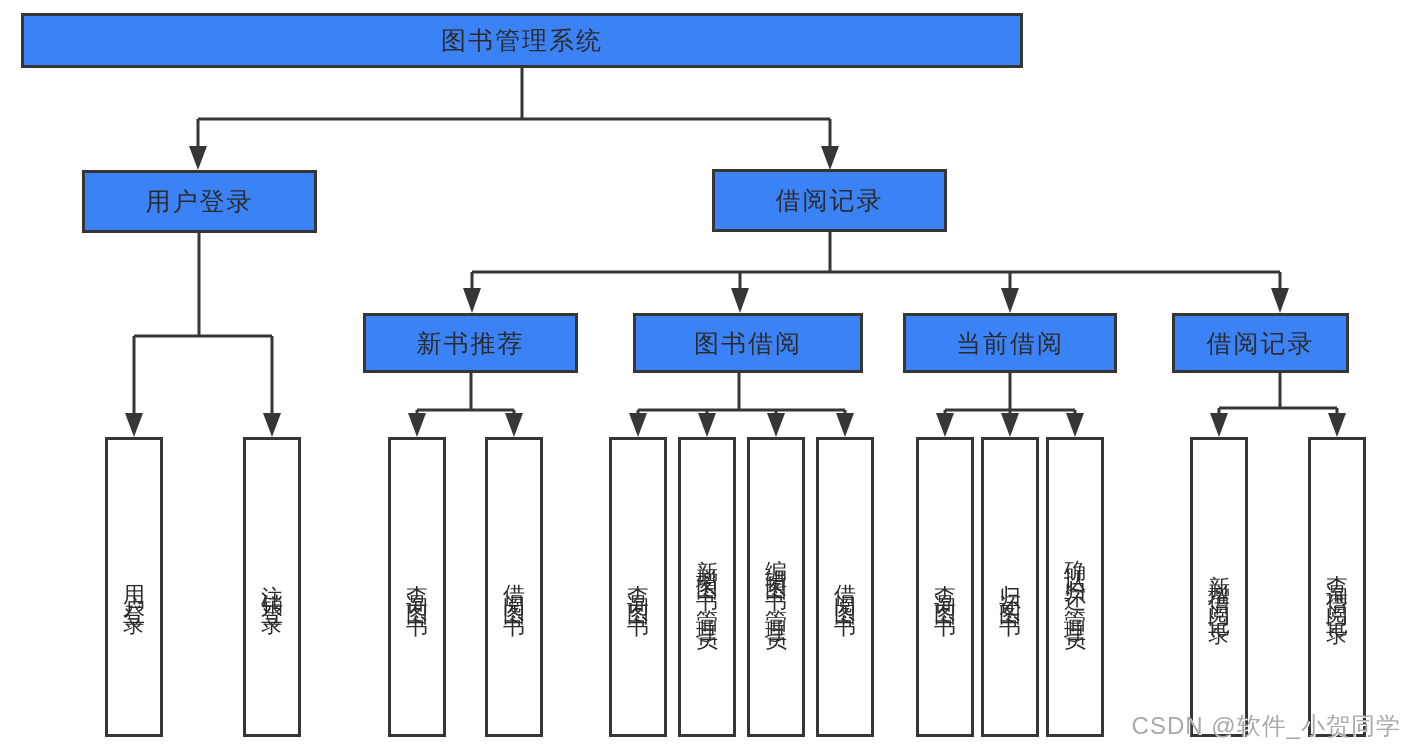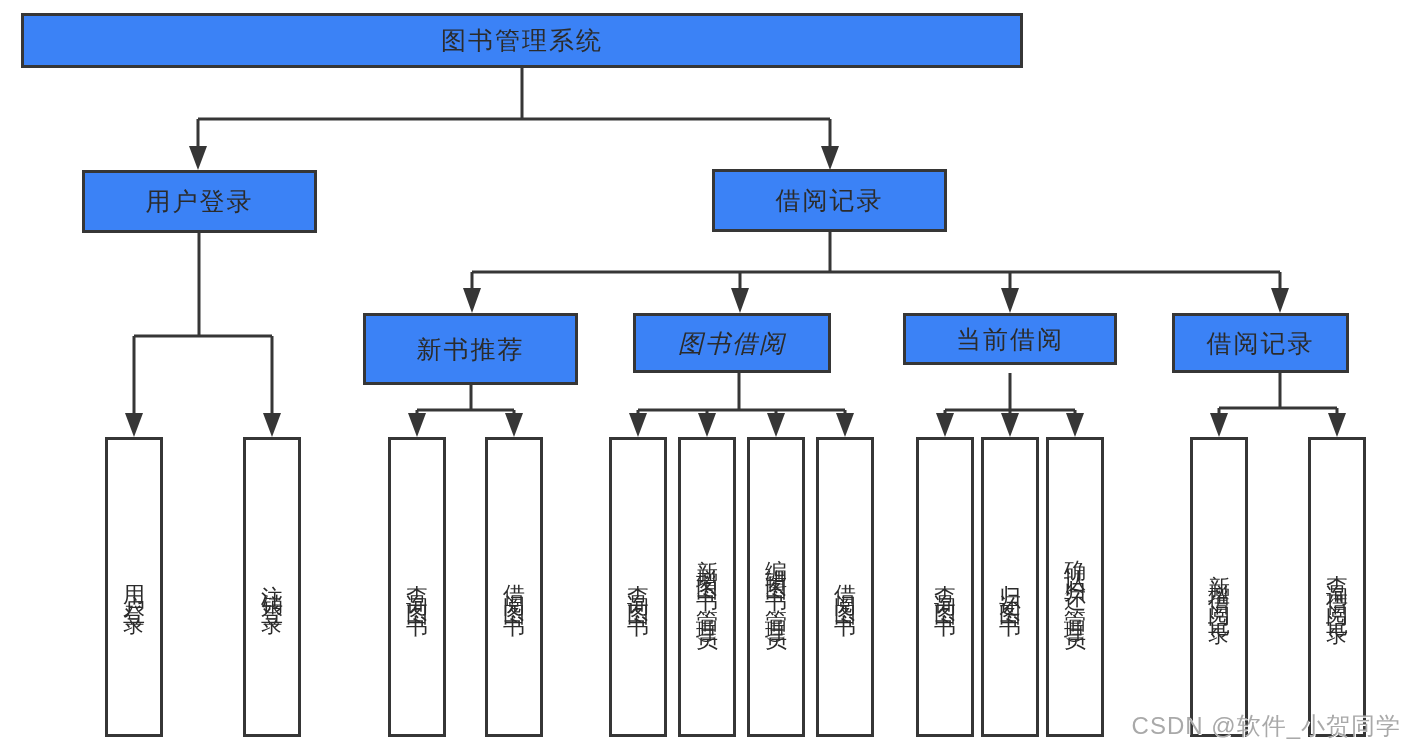--- a/index.html
+++ b/index.html
@@ -61,23 +61,23 @@
     font-size: 22px;
     line-height: 1;
     letter-spacing: 10px;
     color: #2b2b2b;
     white-space: nowrap;
   }
   
   .b-root        { left: 21px;   top: 13px;  width: 1002px; height: 55px; }
   .b-user-login  { left: 82px;   top: 170px; width: 235px;  height: 63px; }
   .b-book-mgmt   { left: 712px;  top: 169px; width: 235px;  height: 63px; }
-  .b-nbr         { left: 363px;  top: 313px; width: 215px;  height: 72px; }
-  .b-bb          { left: 633px;  top: 313px; width: 198px;  height: 60px; font-style: italic; }
-  .b-cb          { left: 903px;  top: 313px; width: 214px;  height: 52px; }
+  .b-nbr         { left: 363px;  top: 313px; width: 215px;  height: 60px; }
+  .b-bb          { left: 633px;  top: 313px; width: 230px;  height: 60px; }
+  .b-cb          { left: 903px;  top: 313px; width: 214px;  height: 60px; }
   .b-br          { left: 1172px; top: 313px; width: 177px;  height: 60px; }
   
   .l-ul-login   { left: 105px;  }
   .l-ul-logout  { left: 243px;  }
   .l-nbr-query  { left: 388px;  }
   .l-nbr-borrow { left: 485px;  }
   .l-bb-query   { left: 609px;  }
   .l-bb-add     { left: 678px;  }
   .l-bb-edit    { left: 747px;  }
   .l-bb-borrow  { left: 816px;  }

